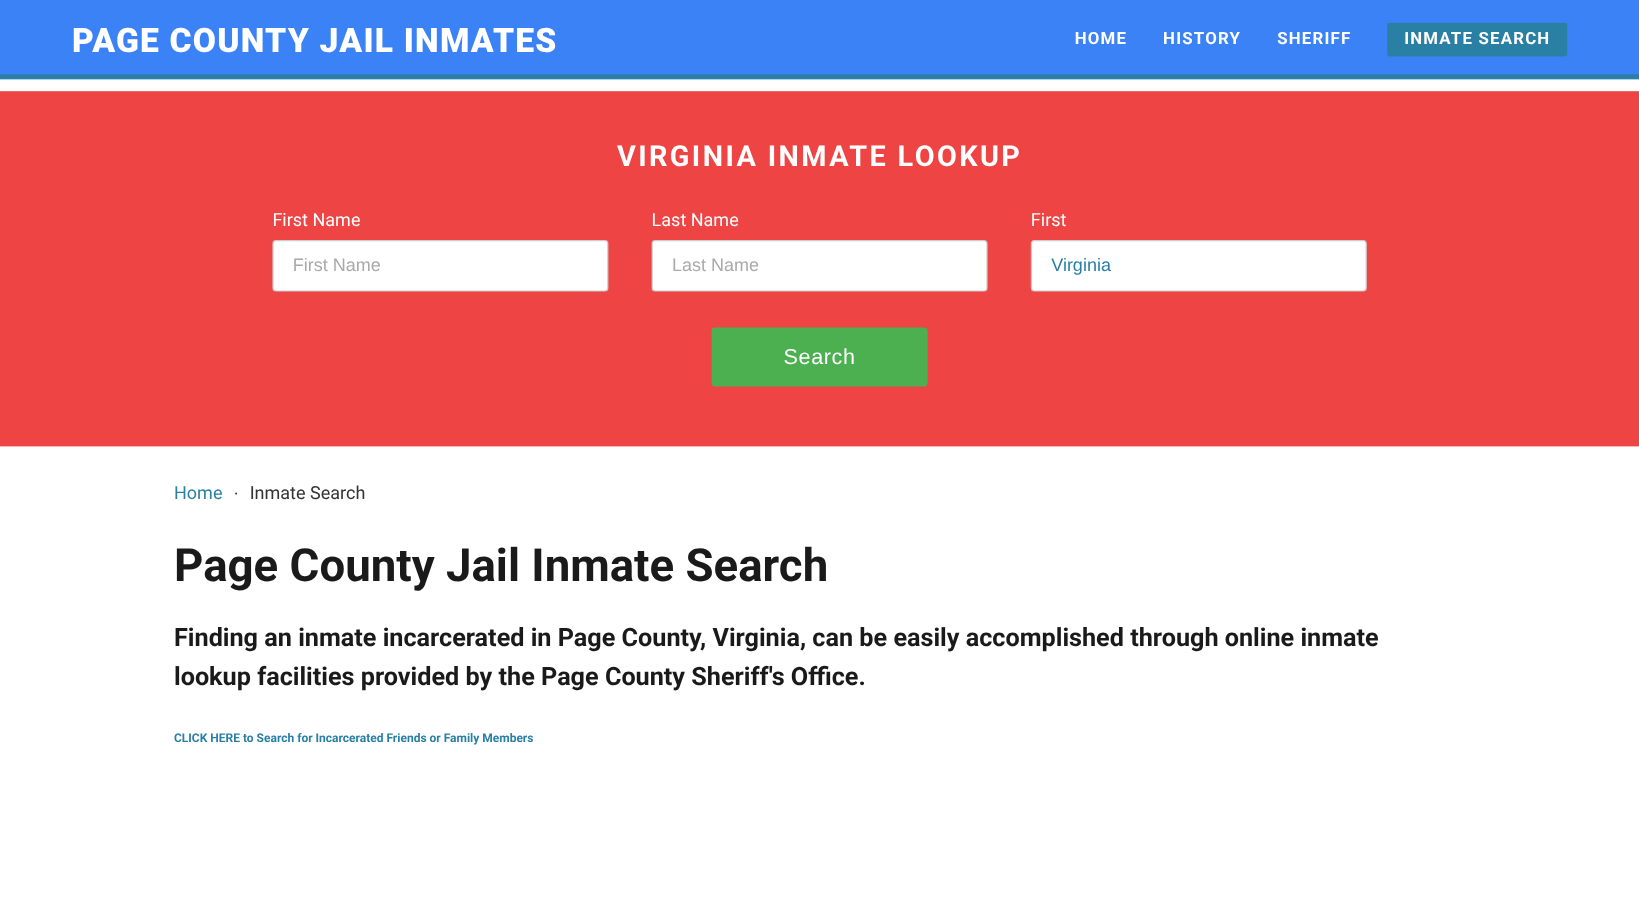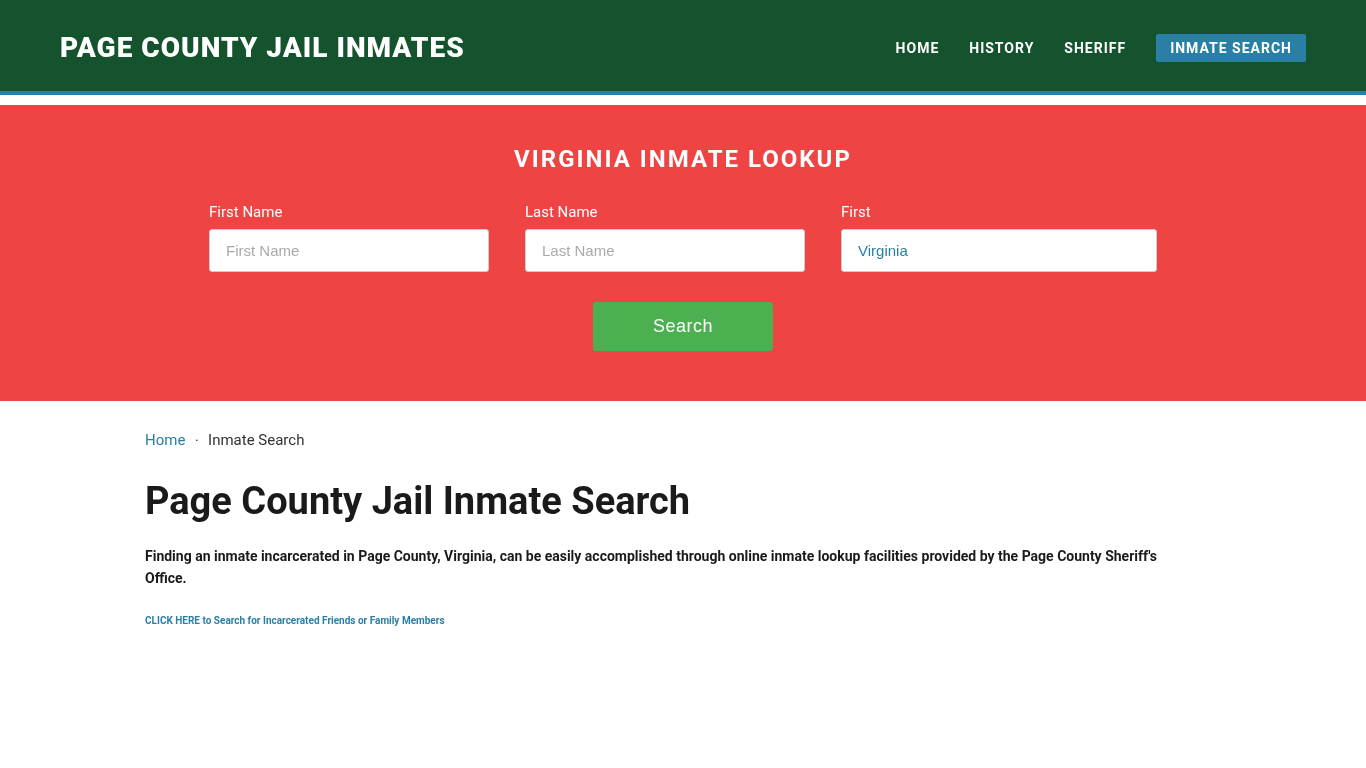--- a/index.html
+++ b/index.html
@@ -11,27 +11,27 @@
     body {
       font-family: -apple-system, BlinkMacSystemFont, 'Segoe UI', Roboto, Arial, sans-serif;
       background: #ffffff;
       width: 1366px;
       min-height: 768px;
       overflow-x: hidden;
     }
 
     
     .header {
-      background: #14532d;
+      background: #3b82f6;
       width: 100%;
       padding: 0 60px;
       display: flex;
       align-items: center;
       justify-content: space-between;
-      height: 95px;
+      height: 66px;
       position: relative;
     }
 
     .site-title {
       color: #ffffff;
       font-size: 28px;
       font-weight: 900;
       letter-spacing: 1px;
       text-transform: uppercase;
     }
@@ -102,21 +102,21 @@
       padding: 12px 16px;
       font-size: 15px;
       color: #666;
       outline: none;
       width: 280px;
     }
 
     .form-input.state-input {
       color: #2a7fa5;
       font-weight: 500;
-      width: 316px;
+      width: 280px;
     }
 
     .form-input::placeholder {
       color: #aaa;
     }
 
     .search-btn-row {
       display: flex;
       justify-content: center;
     }
@@ -175,21 +175,21 @@
 
     .info-text-bold {
       font-size: 15px;
       font-weight: 700;
       color: #1a1a1a;
       margin-bottom: 18px;
       line-height: 1.6;
     }
 
     .info-text-body {
-      font-size: 14px;
+      font-size: 21px;
       font-weight: 700;
       color: #1a1a1a;
       margin-bottom: 20px;
       line-height: 1.6;
       max-width: 1040px;
     }
 
     .click-link {
       color: #2a7fa5;
       font-size: 10px;

